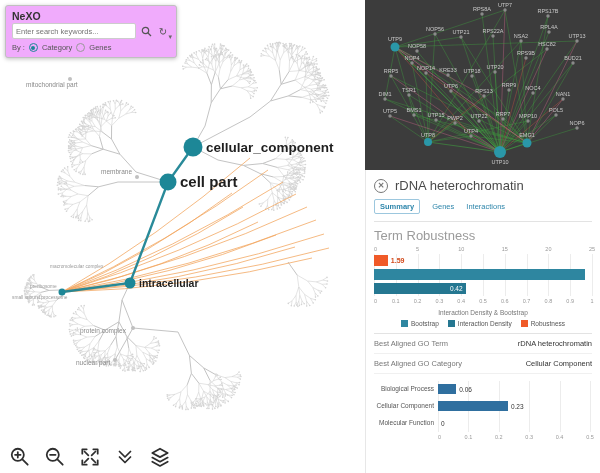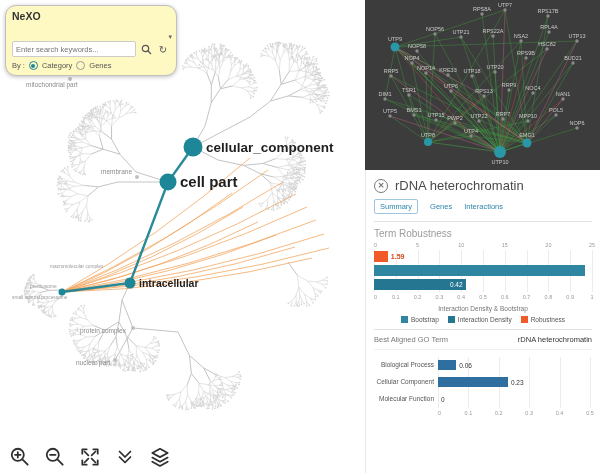--- a/index.html
+++ b/index.html
@@ -4,24 +4,24 @@
 <style>
   html,body{margin:0;padding:0;background:#fff;}
   body{width:600px;height:473px;overflow:hidden;font-family:"Liberation Sans",sans-serif;}
   #app{position:relative;width:600px;height:473px;background:#fff;}
 
   
   #main-graph{position:absolute;left:0;top:0;width:365px;height:473px;background:#fff;overflow:hidden;}
   #tree-svg{position:absolute;left:0;top:0;}
 
   
-  #search-panel{position:absolute;left:5px;top:5px;width:172px;background:#fef9c3;border:1px solid #c0c0c0;
-    border-radius:11px;box-shadow:0 1px 4px rgba(0,0,0,.25);padding:4px 6px 5px;box-sizing:border-box;z-index:5;}
+  #search-panel{position:absolute;left:5px;top:5px;width:172px;background:#f0abfc;border:1px solid #c0c0c0;
+    border-radius:3px;box-shadow:0 1px 4px rgba(0,0,0,.25);padding:4px 6px 5px;box-sizing:border-box;z-index:5;}
   .sp-title{font-size:10.5px;font-weight:bold;color:#333;}
-  .sp-row{display:flex;align-items:center;margin-top:19px;gap:3px;}
+  .sp-row{display:flex;align-items:center;margin-top:1px;gap:3px;}
   .sp-input{flex:1;height:14px;border:1px solid #ccc;border-radius:2px;font-size:7.5px;padding:0 3px;color:#333;min-width:0;outline:none;}
   .icon-btn{width:14px;height:14px;display:flex;align-items:center;justify-content:center;border:none;background:none;padding:0;cursor:pointer;color:#555;}
   .caret-btn{position:absolute;right:4px;top:27px;border:none;background:none;padding:0;color:#666;font-size:7px;cursor:pointer;}
   .sp-by{display:flex;align-items:center;font-size:7.5px;color:#555;margin-top:4px;gap:4px;}
   .radio{width:7px;height:7px;border:1px solid #999;border-radius:50%;display:inline-block;position:relative;cursor:pointer;}
   .radio.sel{border-color:#1d8797;}
   .radio.sel::after{content:"";position:absolute;left:1.5px;top:1.5px;width:4px;height:4px;background:#1d8797;border-radius:50%;}
 
   
   #graph-toolbar{position:absolute;left:8px;bottom:4px;display:flex;gap:11px;align-items:center;z-index:5;}
@@ -33,23 +33,23 @@
   #network-panel{position:absolute;top:0;left:0;width:235px;height:170px;background:#3c3c3c;overflow:hidden;}
   #detail-panel{position:absolute;top:170px;left:0;width:235px;height:303px;background:#fff;border-left:1px solid #e7e7e7;
     box-sizing:border-box;padding:6px 8px 0;overflow:hidden;}
 
   .detail-header{display:flex;align-items:center;gap:7px;padding:2px 0 5px;}
   .close-btn{width:14px;height:14px;border:1.4px solid #777;border-radius:50%;color:#777;font-size:8px;line-height:11px;
     text-align:center;box-sizing:border-box;cursor:pointer;background:none;padding:0;font-weight:bold;flex:0 0 auto;}
   .detail-title{font-size:13px;color:#4a4a4a;}
   .tabs{display:flex;align-items:center;gap:12px;padding:1px 0 7px;border-bottom:1px solid #e3e3e3;}
   .tab{font-size:7.5px;color:#2e86ab;cursor:pointer;}
-  .tab.active{border:1px solid #9cc7de;border-radius:2px;padding:2px 5px;}
+  .tab.active{border:1px solid #9cc7de;border-radius:2px;padding:2px 5px;font-weight:bold;}
   .uid{font-size:8px;color:#444;margin:7px 0 1px;}
-  .section-h{font-size:10px;color:#9b9b9b;margin:6px 0 3px;}
+  .section-h{font-size:13px;color:#9b9b9b;margin:6px 0 3px;}
 
   #robustness-chart{position:relative;height:62px;margin-top:2px;}
   .grid{position:absolute;top:8px;height:42px;width:1px;background:#ececec;}
   .tick{position:absolute;font-size:5.5px;color:#999;transform:translateX(-50%);white-space:nowrap;}
   .hbar{position:absolute;left:0;height:11px;display:flex;align-items:center;justify-content:flex-end;
     box-sizing:border-box;padding-right:3px;color:#fff;font-size:6.5px;}
   .bar-val-out{position:absolute;font-size:7px;font-weight:bold;white-space:nowrap;}
   .axis-label{font-size:6.5px;color:#777;text-align:center;margin-top:1px;}
   .legend{display:flex;justify-content:center;gap:9px;margin:4px 0 0;padding-bottom:6px;border-bottom:1px solid #e3e3e3;}
   .leg-item{display:flex;align-items:center;gap:3px;font-size:6.5px;color:#555;}
@@ -394,20 +394,24 @@
         <span class="leg-item">
             <span class="leg-sq" style="background: rgb(240, 90, 40);"></span>
             <span>Robustness</span>
           </span>
       </div>
 
       <div class="align-row">
         <span class="k">Best Aligned GO Term</span>
         <span class="v">rDNA heterochromatin</span>
       </div>
+      <div class="align-row">
+        <span class="k">Best Aligned GO Category</span>
+        <span class="v">Cellular Component</span>
+      </div>
 
       <div id="alignment-chart">
         <div id="align-plot">
             <div class="grid2" style="left: 0%;"></div>
             <div class="grid2" style="left: 20%;"></div>
             <div class="grid2" style="left: 40%;"></div>
             <div class="grid2" style="left: 60%;"></div>
             <div class="grid2" style="left: 80%;"></div>
             <div class="grid2" style="left: 100%;"></div>
             <div class="hbar2" style="top: 3px; width: 12%; background: rgb(47, 111, 159);"></div>

